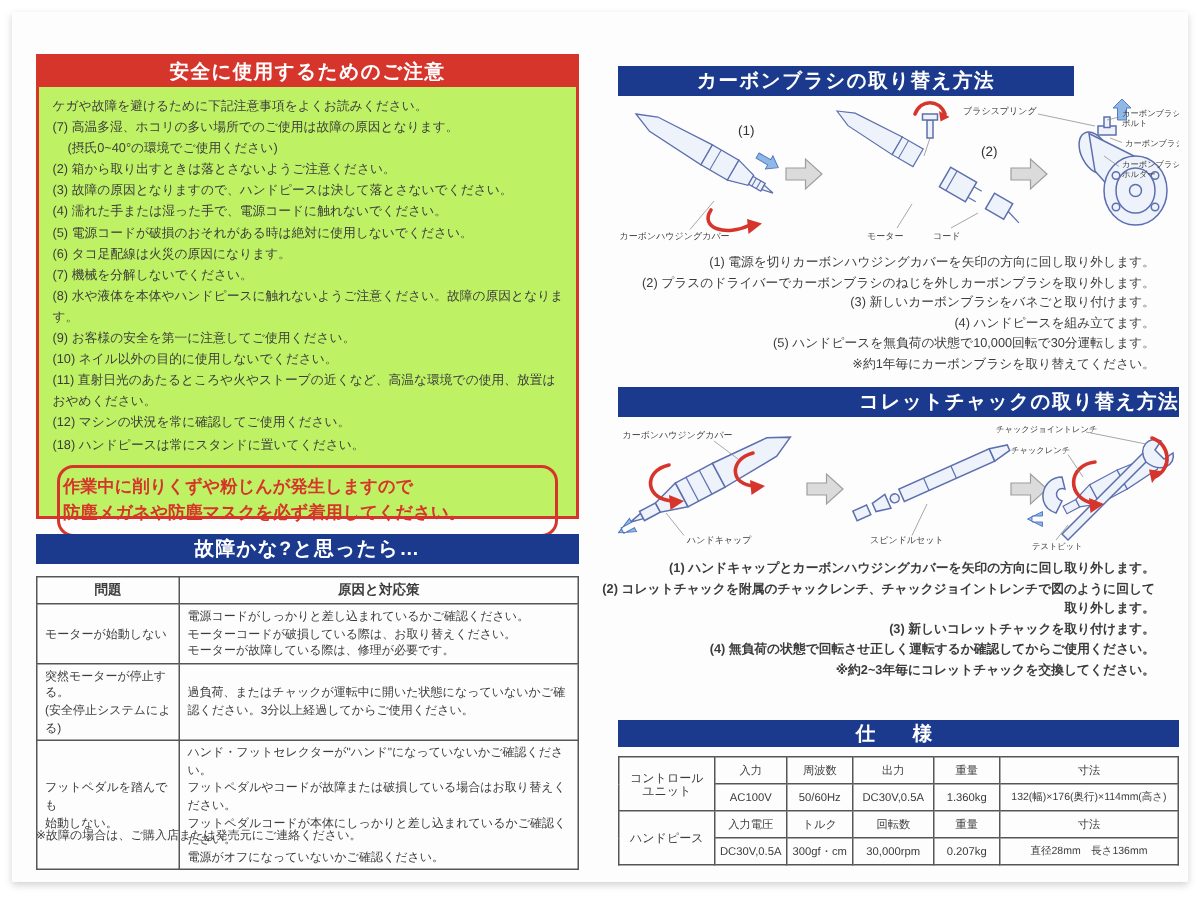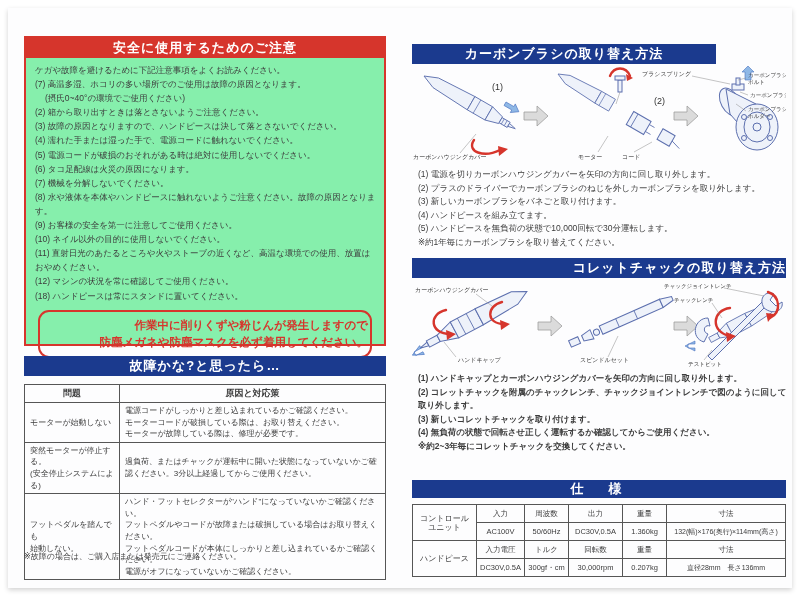--- a/index.html
+++ b/index.html
@@ -8,38 +8,38 @@
     font-family:"Liberation Sans","DejaVu Sans",sans-serif;color:#3c3c3c;
     overflow:hidden;
   }
   .page{position:absolute;left:8px;top:8px;width:784px;height:580px;
     background:#fdfdfe;box-shadow:0 2px 5px rgba(0,0,0,.18);}
   .bar{position:absolute;height:20px;color:#fff;font-weight:bold;font-size:13px;
     text-align:center;line-height:20px;letter-spacing:1px;}
   .bar.navy{background:#1b3a8e;}
   
   .safety-box{position:absolute;left:24px;top:36px;width:362px;height:310px;
-    border:2px solid #d6352c;background:#86efac;box-sizing:border-box;}
+    border:2px solid #d6352c;background:#bef264;box-sizing:border-box;}
   .safety-head{height:20px;background:#d6352c;color:#fff;font-weight:bold;
     font-size:13px;text-align:center;line-height:20px;letter-spacing:1px;}
   .safety-body{padding:5px 8px 0 9px;font-size:8.5px;line-height:14.1px;color:#3c3c3c;}
   .safety-body .indent{padding-left:10px;}
   .warn-box{margin:7px 12px 0 12px;border:2px solid #d6352c;border-radius:11px;
-    text-align:right;color:#d6352c;font-weight:bold;font-size:11.5px;line-height:17px;
+    text-align:left;color:#d6352c;font-weight:bold;font-size:11.5px;line-height:17px;
     padding:5px 2px;}
   
   .trouble-table{position:absolute;left:24px;top:384px;width:362px;
     border-collapse:collapse;font-size:8px;table-layout:fixed;padding-left:25px;}
   .trouble-table td{border:1px solid #565656;padding:2px 5px;vertical-align:middle;
     line-height:11.6px;color:#3c3c3c;}
   .trouble-table td.c1{width:92px;}
   .trouble-table tr.hd td{text-align:center;font-weight:bold;font-size:9px;height:15px;padding:1px;}
   .note{position:absolute;font-size:8px;color:#3c3c3c;}
   
-  .steps{position:absolute;left:418px;width:374px;font-size:8.5px;line-height:13.6px;color:#3c3c3c;}
+  .steps{position:absolute;left:396px;width:374px;font-size:8.5px;line-height:13.6px;color:#3c3c3c;text-align:right;}
   
   .specs-table{position:absolute;left:412px;top:504px;width:374px;
     border-collapse:collapse;font-size:7.5px;table-layout:fixed;}
   .specs-table td{border:1px solid #565656;text-align:center;padding:1px 2px;
     height:15px;color:#3c3c3c;line-height:9px;}
   .specs-table td.grp{font-size:8px;}
   .specs-table td.dim{font-size:7px;}
   
   .diagram{position:absolute;}
   svg text{font-size:6px;fill:#3a3a3a;}

